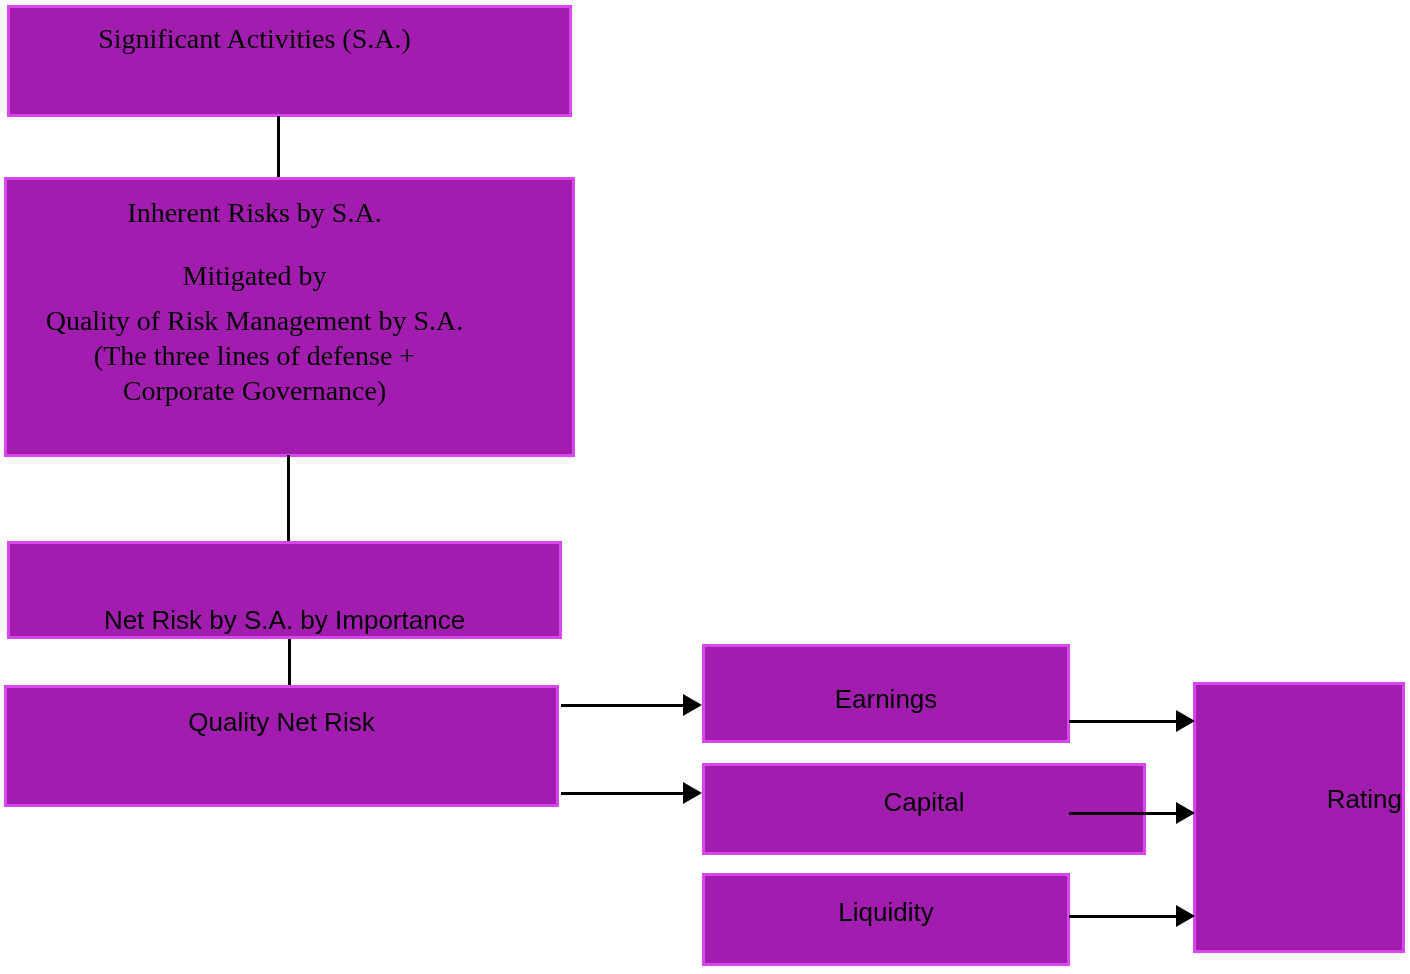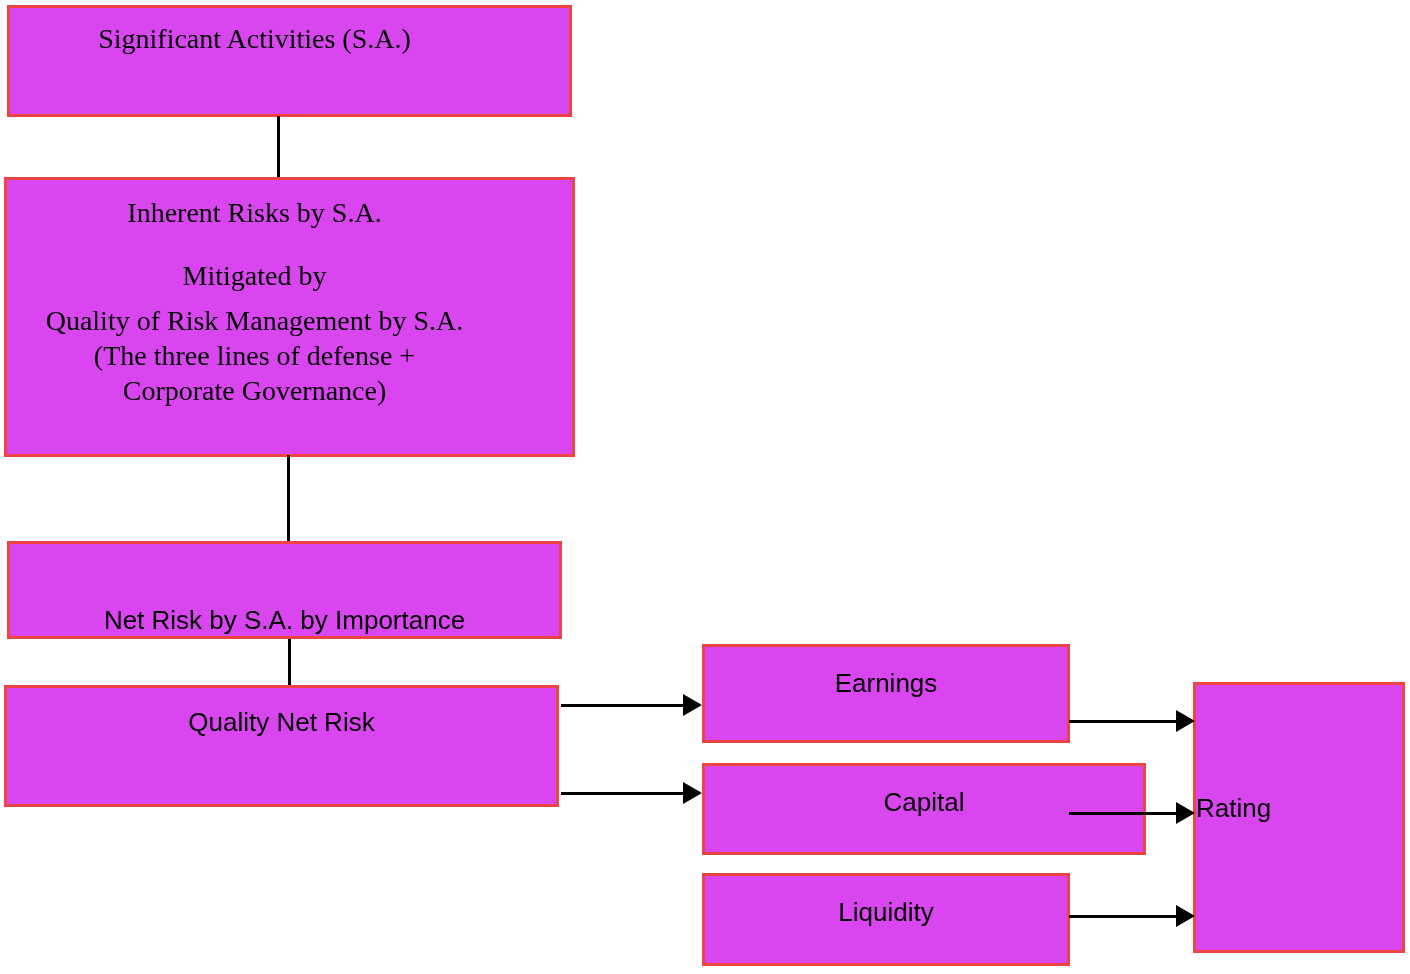--- a/index.html
+++ b/index.html
@@ -11,22 +11,22 @@
     position: relative;
     width: 1410px;
     height: 974px;
     background: #ffffff;
     color: #000000;
     overflow: hidden;
   }
   .node {
     position: absolute;
     box-sizing: border-box;
-    border: 3px solid #ef4444;
-    background: #d946ef;
+    border: 3px solid #d946ef;
+    background: #a21caf;
   }
   .serif { font-family: "Liberation Serif", "DejaVu Serif", serif; font-size: 28px; }
   .sans  { font-family: "Liberation Sans", "DejaVu Sans", sans-serif; font-size: 26px; }
 
   
   #b-sa  { left: 7px;  top: 5px;   width: 565px; height: 112px; }
   #b-sa .txt { padding: 13px 70px 0 0; text-align: center; line-height: 36px; }
 
   #b-ir  { left: 4px;  top: 177px; width: 571px; height: 280px;
            padding: 15px 70px 0 0; text-align: center; }
@@ -34,30 +34,30 @@
   .ir-p1 { margin-bottom: 28px; }
   .ir-p2 { margin-bottom: 10px; }
 
   #b-nr  { left: 7px;  top: 541px; width: 555px; height: 98px;
            display: flex; align-items: flex-end; justify-content: center; }
 
   #b-onr { left: 4px;  top: 685px; width: 555px; height: 122px;
            text-align: center; padding-top: 19px; }
 
   #b-earn { left: 702px; top: 644px; width: 368px; height: 99px;
-            text-align: center; padding-top: 21px; }
+            text-align: center; padding-top: 37px; }
   #b-cap  { left: 702px; top: 763px; width: 444px; height: 92px;
             text-align: center; padding-top: 21px; }
   #b-liq  { left: 702px; top: 873px; width: 368px; height: 93px;
             text-align: center; padding-top: 21px; }
 
   #b-comp { left: 1193px; top: 682px; width: 212px; height: 271px; }
   .comp-inner  { padding-top: 97px; }
   .comp-main   { width: 170px; margin: 0 auto; text-align: center; line-height: 35px; }
-  .comp-rating { margin-top: 11px; text-align: left; }
+  .comp-rating { margin-top: 2px; text-align: right; }
 
   
   .vline { position: absolute; width: 3px; background: #000000; }
   #c1 { left: 277px; top: 116px; height: 62px; }
   #c2 { left: 287px; top: 455px; height: 87px; }
   #c3 { left: 288px; top: 639px; height: 52px; }
 
   
   .arrow { position: absolute; height: 22px; }
   .arrow .shaft {

